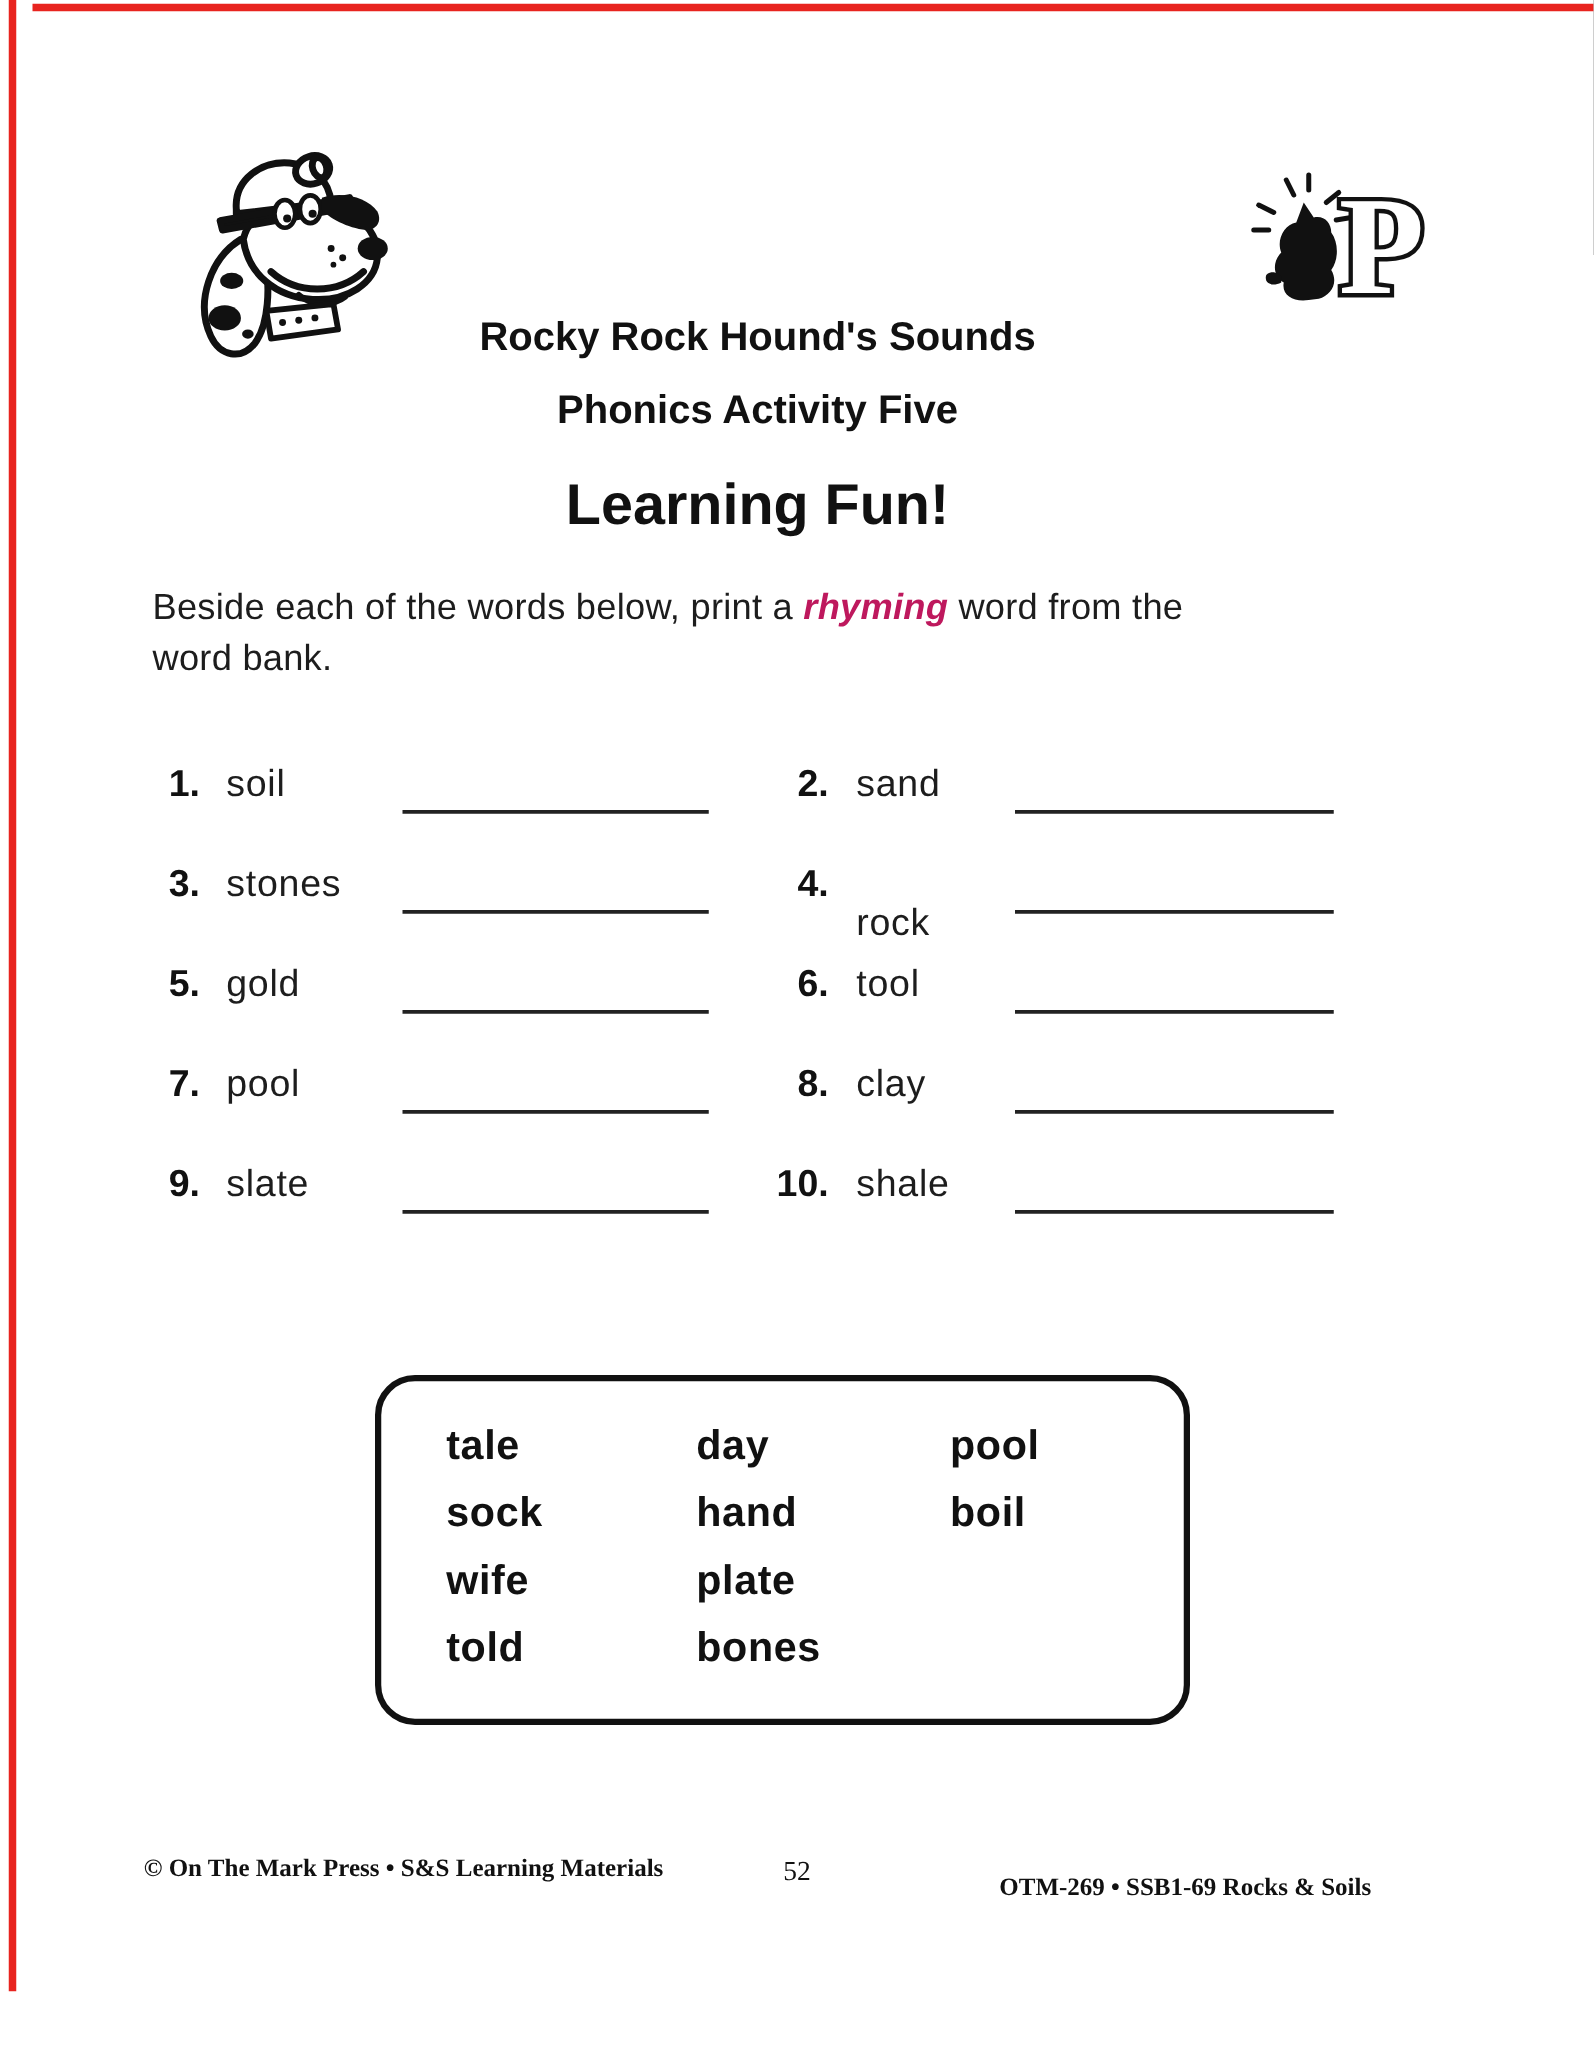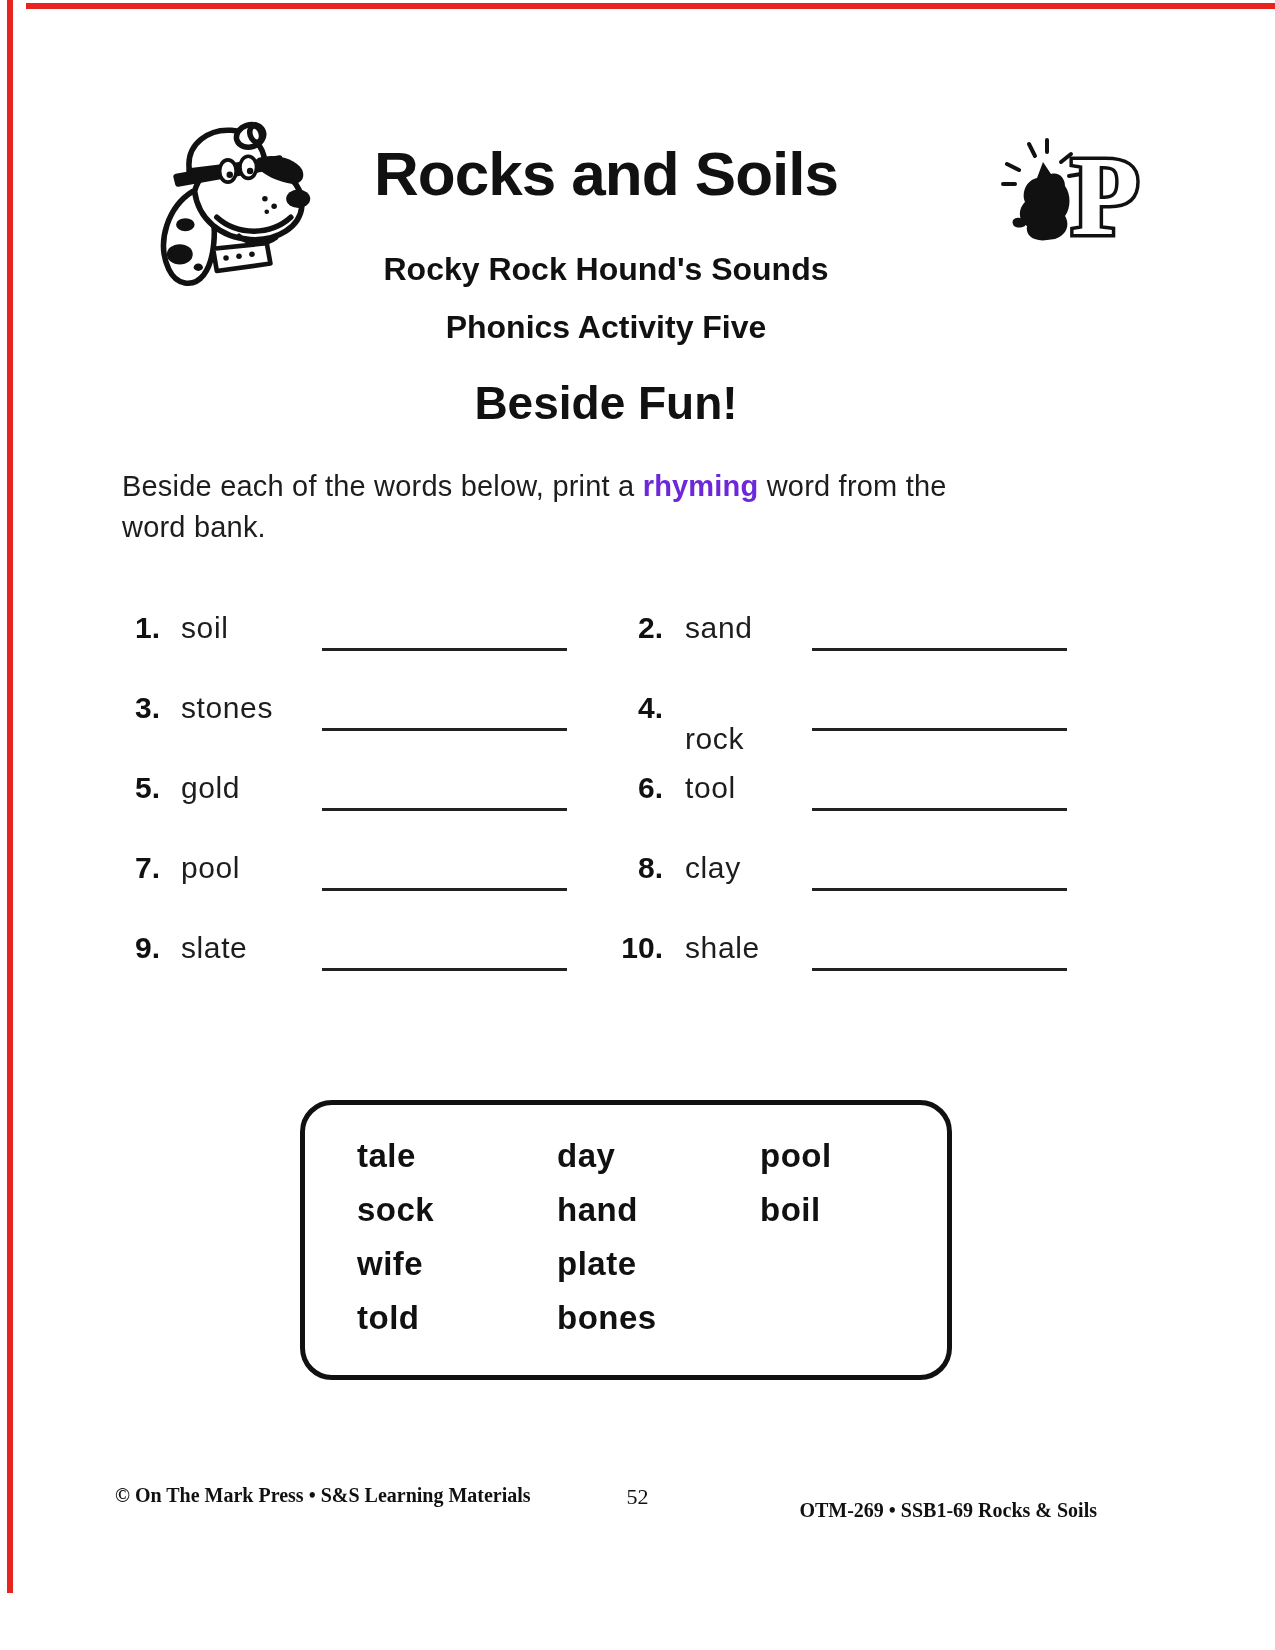--- a/index.html
+++ b/index.html
@@ -14,21 +14,21 @@
   #artifact-top{left:26px;top:3px;width:1249px;height:6px;}
   #artifact-left{left:7px;top:0px;width:6px;height:1593px;}
   
   .header-center{left:0;width:1212px;text-align:center;}
   #page-title{top:138px;font-size:62px;font-weight:700;letter-spacing:-1px;color:#111;}
   #subtitle-1{top:251px;font-size:32px;font-weight:700;color:#111;}
   #subtitle-2{top:309px;font-size:32px;font-weight:700;color:#111;}
   #activity-title{top:376px;font-size:46px;font-weight:700;color:#111;}
   
   #instructions{left:122px;top:466px;width:960px;font-size:29px;line-height:41px;color:#1d1d1d;letter-spacing:0.2px;}
-  #instructions b{font-weight:700;color:#6d28d9;}
+  #instructions b{font-weight:700;color:#be185d;font-style:italic;}
   
   .num{position:absolute;width:68px;text-align:right;font-size:30px;font-weight:700;color:#111;line-height:36px;}
   .word{position:absolute;font-size:30px;font-weight:400;letter-spacing:0.6px;color:#1d1d1d;line-height:36px;}
   .blank{position:absolute;height:38px;border-bottom:3px solid #222;}
   .blank.l{left:322px;width:245px;}
   .blank.r{left:812px;width:255px;}
   .num.l{left:92px;} .word.l{left:181px;}
   .num.r{left:595px;} .word.r{left:685px;}
   
   #word-bank{left:300px;top:1100px;width:642px;height:270px;border:5px solid #111;border-radius:32px;background:#fff;}
@@ -100,24 +100,23 @@
         <line x1="24" y1="48" x2="12" y2="42"></line>
         <line x1="20" y1="62" x2="8" y2="62"></line>
         <line x1="66" y1="40" x2="76" y2="32"></line>
         <line x1="74" y1="54" x2="86" y2="52"></line>
       </g>
     </g>
 
     <text x="76" y="112" font-family="Liberation Serif, serif" font-weight="700" font-size="112" fill="#ffffff" stroke="#111" stroke-width="7" style="paint-order:stroke">P</text>
   </svg>
 
-  <div id="page-title" class="abs header-center">Rocks and Soils</div>
   <div id="subtitle-1" class="abs header-center">Rocky Rock Hound's Sounds</div>
   <div id="subtitle-2" class="abs header-center">Phonics Activity Five</div>
-  <div id="activity-title" class="abs header-center">Beside Fun!</div>
+  <div id="activity-title" class="abs header-center">Learning Fun!</div>
 
   <div id="instructions" class="abs">
     <span>Beside each of the words below, print a </span><b>rhyming</b><span> word from the</span><br>
     <span>word bank.</span>
   </div>
 
   <span class="num l" style="top:610px;">1.</span>
   <span class="word l" style="top:610px;">soil</span>
   <div class="blank l" style="top:610px;"></div>
   <span class="num r" style="top:610px;">2.</span>

